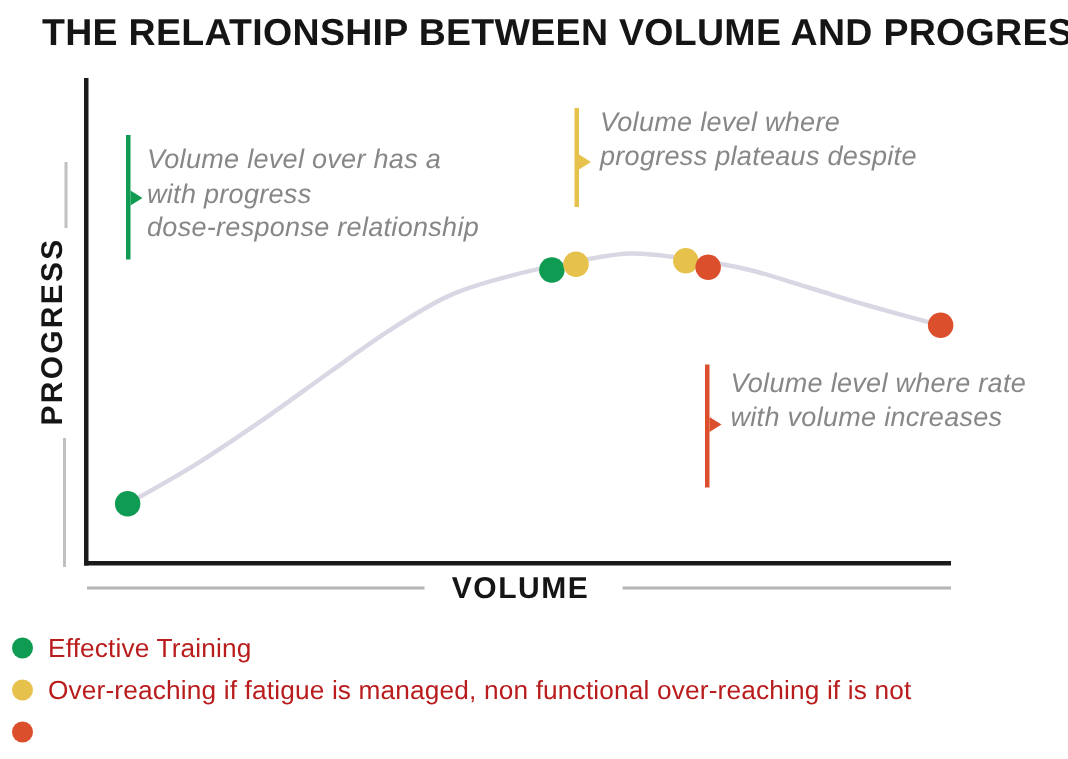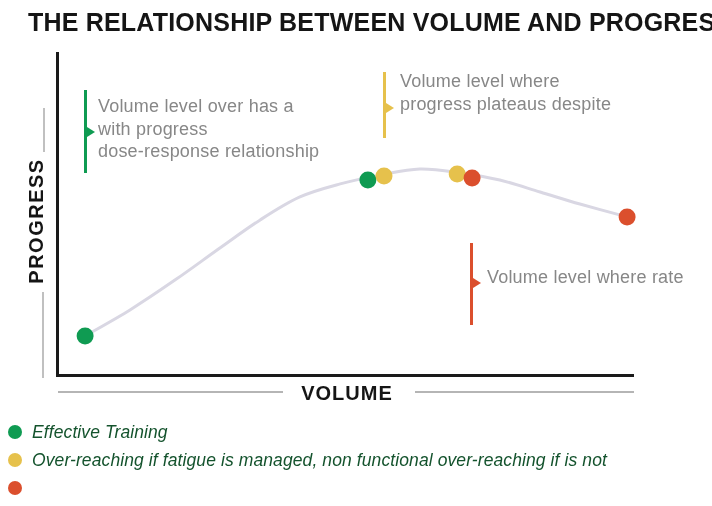--- a/index.html
+++ b/index.html
@@ -17,36 +17,36 @@
   .y-flank-top{position:absolute;left:43px;top:108px;width:2px;height:44px;background:#c0c0c0;}
   .y-flank-bottom{position:absolute;left:42px;top:292px;width:2px;height:86px;background:#c0c0c0;}
   .x-flank-left{position:absolute;left:58px;top:391px;width:225px;height:2px;background:#b5b5b5;}
   .x-flank-right{position:absolute;left:415px;top:391px;width:219px;height:2px;background:#b5b5b5;}
   
   .chart-svg{position:absolute;left:0;top:0;}
   
   .ann-line{position:absolute;width:3px;}
   .ann-arrow{position:absolute;width:0;height:0;border-top:5px solid transparent;
              border-bottom:5px solid transparent;border-left:8px solid #000;}
-  .ann-text{position:absolute;font-size:18px;line-height:22.5px;
+  .ann-text{position:absolute;font-style:italic;font-size:18px;line-height:22.5px;
             color:#878787;letter-spacing:.2px;white-space:nowrap;}
   .ann-line-green{left:84px;top:90px;height:83px;}
   .ann-arrow-green{left:87px;top:127px;}
   .ann-text-green{left:98px;top:95px;}
   .ann-line-yellow{left:383px;top:72px;height:66px;}
   .ann-arrow-yellow{left:386px;top:103px;}
   .ann-text-yellow{left:400px;top:70px;}
   .ann-line-red{left:470px;top:243px;height:82px;}
   .ann-arrow-red{left:473px;top:278px;}
-  .ann-text-red{left:487px;top:266px;}
+  .ann-text-red{left:487px;top:244px;}
   
   .legend{position:absolute;left:8px;top:418px;}
   .legend-row{display:flex;align-items:center;height:28px;}
   .legend-dot{width:14px;height:14px;border-radius:50%;flex:0 0 auto;margin-right:10px;}
-  .legend-label{font-style:italic;font-size:17.5px;color:#14532d;letter-spacing:.1px;white-space:nowrap;}
+  .legend-label{font-size:17.5px;color:#b91c1c;letter-spacing:.1px;white-space:nowrap;}
 </style>
 </head>
 <body>
 
 <div class="canvas">
 
   <div class="title">THE RELATIONSHIP BETWEEN VOLUME AND PROGRESS</div>
 
   <svg class="chart-svg" width="712" height="506">
       <path d="M 85.1 335.9 C 92.6 331.5, 115.0 319.2, 130.0 309.9 C 145.0 300.6, 160.0 290.4, 174.9 280.1 C 189.9 269.8, 205.6 258.1, 219.9 248.0 C 234.1 238.0, 246.8 228.4, 260.2 219.9 C 273.5 211.3, 286.6 202.8, 299.9 196.9 C 313.3 190.9, 326.9 187.5, 340.2 183.9 C 353.6 180.3, 366.7 177.6, 380.0 175.1 C 393.2 172.7, 406.4 169.4, 419.7 169.0 C 433.1 168.6, 446.7 171.0, 460.0 172.9 C 473.4 174.7, 486.4 176.8, 499.8 180.0 C 513.1 183.2, 526.8 188.0, 540.1 192.0 C 553.5 196.0, 565.4 199.8, 579.9 204.0 C 594.4 208.1, 619.2 214.8, 627.1 216.9" fill="none" stroke="#d9d7e3" stroke-width="3" stroke-linecap="round"></path>
@@ -79,20 +79,21 @@
   <div class="ann-arrow ann-arrow-yellow" style="border-left-color: rgb(230, 193, 76);"></div>
   <div class="ann-text ann-text-yellow">
     <div>Volume level where</div>
     <div>progress plateaus despite</div>
   </div>
 
   <div class="ann-line ann-line-red" style="background-color: rgb(219, 79, 45);"></div>
   <div class="ann-arrow ann-arrow-red" style="border-left-color: rgb(219, 79, 45);"></div>
   <div class="ann-text ann-text-red">
     <div>Volume level where rate</div>
+    <div>with volume increases</div>
   </div>
 
   <div class="legend">
     <div class="legend-row">
       <span class="legend-dot" style="background-color: rgb(15, 155, 82);"></span>
       <span class="legend-label">Effective Training</span>
     </div>
     <div class="legend-row">
       <span class="legend-dot" style="background-color: rgb(230, 193, 76);"></span>
       <span class="legend-label">Over-reaching if fatigue is managed, non functional over-reaching if is not</span>

